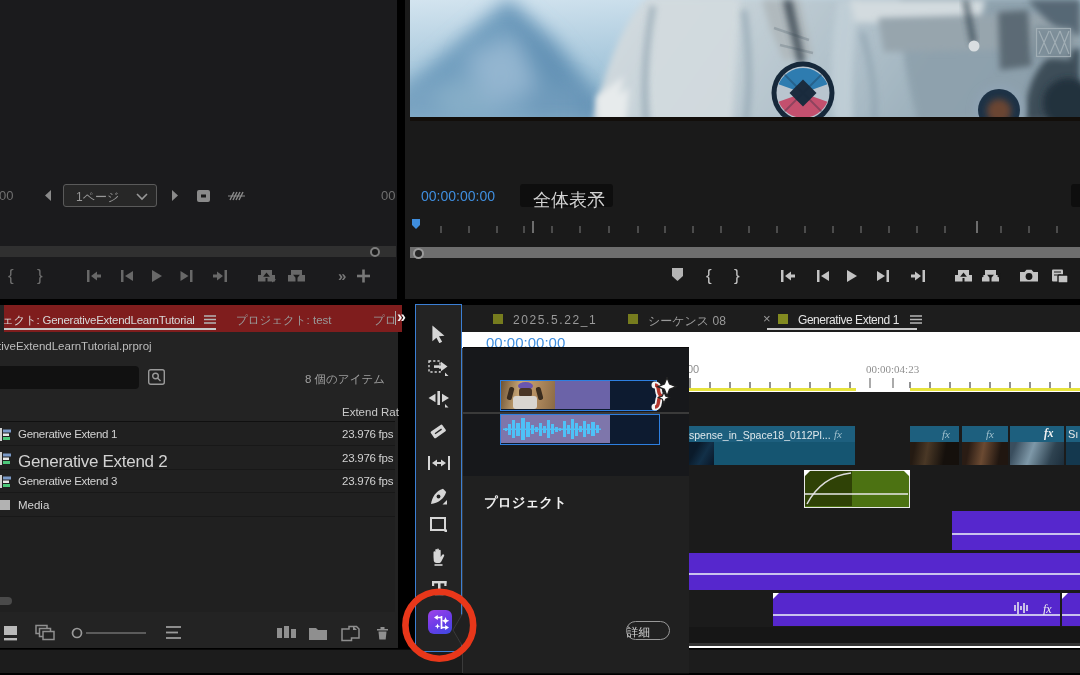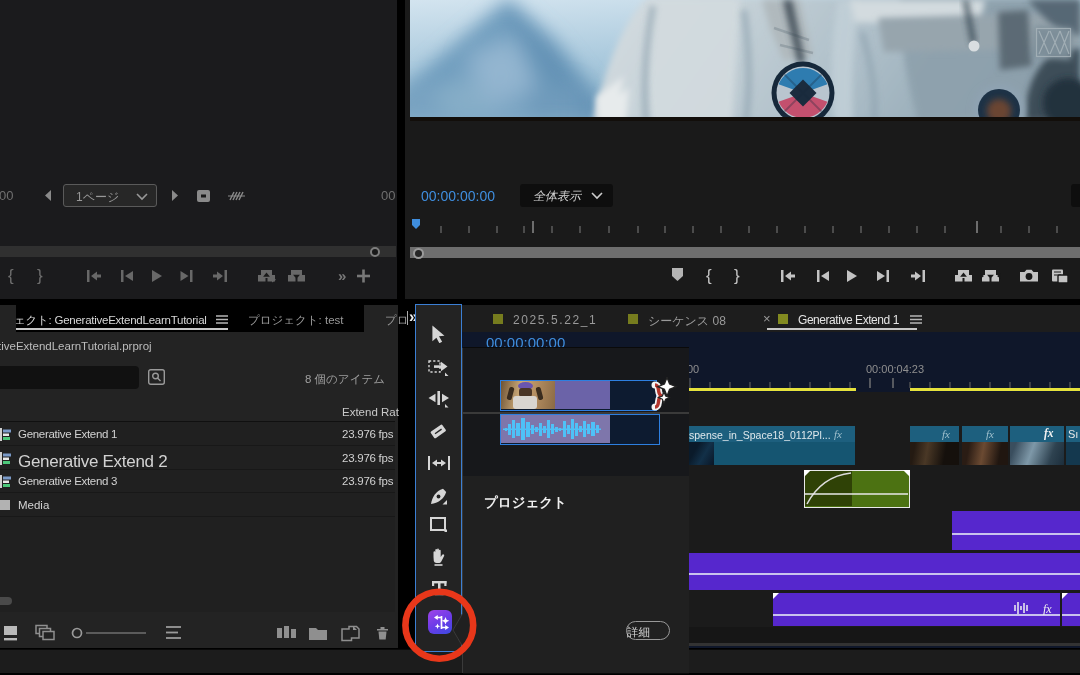--- a/index.html
+++ b/index.html
@@ -148,21 +148,21 @@
         <path d="M393,93 L368.6,101.8 A26.5,26.5 0 0 0 417.4,101.8 Z" fill="#c4506e"></path>
         <path d="M393,79.5 L406.5,93 L393,106.5 L379.5,93 Z" fill="#1b2c3e"></path>
         <path d="M373,73 L413,113 M413,73 L373,113" stroke="#16283a" stroke-width="1.8" opacity="0.3"></path>
       </g>
       <rect y="117" width="670" height="4" fill="#120e0a"></rect>
     </svg>
   </div>
 
   <span class="abs" style="left:11px;top:188px;color:#3f8ede;font-size:14px;">00:00:00:00</span>
   <div class="abs" style="left:110px;top:184px;width:93px;height:23px;background:#0e0e0e;border-radius:3px;">
-    <span class="abs" style="left:13px;top:4px;color:#d2d2d2;font-size:12px;font-style:italic;">全体表示</span>
+    <span class="abs" style="left:13px;top:4px;color:#d2d2d2;font-size:18px;">全体表示</span>
     <svg class="abs" style="left:71px;top:8px;" width="12" height="8">
           <path d="M1,1 L6,6 L11,1" fill="none" stroke="#cccccc" stroke-width="1.6"></path>
         </svg>
   </div>
   <div class="abs" style="left:661px;top:184px;width:9px;height:23px;background:#0e0e0e;border-radius:3px 0 0 3px;"></div>
 
   <svg class="abs" style="left:0;top:218px;" width="670" height="18">
     <path d="M2,1 h8 v6 l-4,4 l-4,-4 Z" fill="#3f8ede"></path>
     <g stroke="#5c5c5c" stroke-width="1.5">
       <line x1="31" y1="8" x2="31" y2="15"></line>
@@ -228,21 +228,21 @@
       <rect x="642" y="3.5" width="11" height="12" rx="1"></rect>
           <line x1="644" y1="6" x2="651" y2="6" stroke="#191919"></line>
           <line x1="644" y1="9" x2="651" y2="9" stroke="#191919"></line>
           <rect x="648" y="9" width="10" height="8" rx="1" stroke="#191919" stroke-width="1.4"></rect>
     </g>
   </svg>
 </div>
 
 <div class="abs" style="left:0;top:305px;width:398px;height:343px;background:#232323;">
 
-  <div class="abs" style="left:16px;top:0;width:348px;height:27px;background:#000000;">
+  <div class="abs" style="left:4px;top:0;width:398px;height:27px;background:#7f1d1d;">
     <span class="abs" style="left:-2px;top:8px;color:#d8d8d8;font-size:11.5px;letter-spacing:-0.25px;">ェクト: GenerativeExtendLearnTutorial</span>
     <svg class="abs" style="left:200px;top:10px;" width="12" height="10">
           <path d="M0,1 h12 M0,4.5 h12 M0,8 h12" stroke="#b5b5b5" stroke-width="1.3"></path>
         </svg>
     <div class="abs" style="left:0;top:23px;width:212px;height:1.5px;background:#c8c8c8;"></div>
     <span class="abs" style="left:232px;top:8px;color:#9a9a9a;font-size:11.5px;">プロジェクト: test</span>
     <span class="abs" style="left:369px;top:8px;color:#9a9a9a;font-size:11.5px;">プロ</span>
     <div class="abs" style="left:391px;top:6px;width:1px;height:14px;background:#aaa;"></div>
     <span class="abs" style="left:393px;top:3px;color:#f2f2f2;font-size:16px;font-weight:bold;">»</span>
   </div>
@@ -320,40 +320,40 @@
       <path d="M309,5 h7 l2,2 h9 v10 h-18 Z"></path>
       <path d="M342,6 h7 v-2.5 h7.5 l2.5,2.5 v9 h-7.5 v2.5 h-9.5 Z" fill="none" stroke="#8f8f8f" stroke-width="1.5"></path>
           <path d="M353,3 l4,4 -4,0 Z"></path>
       <path d="M377,6 h11 v1.5 h-11 Z"></path>
           <path d="M378.5,8.5 h8 l-0.8,8 h-6.4 Z"></path>
           <rect x="380.5" y="4" width="4" height="2"></rect>
     </g>
   </svg>
 </div>
 
-<div class="abs" style="left:462px;top:305px;width:618px;height:343px;background:#0f172a;text-align:right;" id="timeline">
+<div class="abs" style="left:462px;top:305px;width:618px;height:343px;background:#ffffff;text-align:right;" id="timeline">
 
   <div class="abs" style="left:0;top:0;width:618px;height:27px;background:#1d1d1d;">
     <div class="abs" style="left:31px;top:9px;width:10px;height:10px;background:#767c1e;"></div>
     <span class="abs" style="left:51px;top:8px;color:#9a9a9a;font-size:12px;letter-spacing:1.6px;">2025.5.22_1</span>
     <div class="abs" style="left:166px;top:9px;width:10px;height:10px;background:#767c1e;"></div>
     <span class="abs" style="left:186px;top:8px;color:#9a9a9a;font-size:12px;">シーケンス 08</span>
     <span class="abs" style="left:301px;top:6px;color:#9a9a9a;font-size:13px;">×</span>
     <div class="abs" style="left:316px;top:9px;width:10px;height:10px;background:#828a20;"></div>
     <span class="abs" style="left:336px;top:8px;color:#e4e4e4;font-size:12px;letter-spacing:-0.45px;">Generative Extend 1</span>
     <svg class="abs" style="left:448px;top:10px;" width="12" height="10">
           <path d="M0,1 h12 M0,4.5 h12 M0,8 h12" stroke="#b5b5b5" stroke-width="1.3"></path>
         </svg>
     <div class="abs" style="left:305px;top:23px;width:150px;height:1.5px;background:#c8c8c8;"></div>
   </div>
 
   <span class="abs" style="left:24px;top:29px;color:#3f8ede;font-size:15px;">00:00:00:00</span>
 
   <span class="abs" style="left:225px;top:58px;color:#8f8f8f;font-size:11px;">00</span>
-  <span class="abs" style="left:404px;top:58px;color:#8f8f8f;font-size:11px;">00:00:04:23</span>
+  <span class="abs" style="left:404px;top:58px;color:#8f8f8f;font-size:11px;font-family:Liberation Serif, serif;">00:00:04:23</span>
   <svg class="abs" style="left:0;top:71px;" width="618" height="18">
     <g stroke="#565656" stroke-width="1.3">
       <line x1="228" y1="2" x2="228" y2="12"></line>
           <line x1="248" y1="6" x2="248" y2="12"></line>
           <line x1="268" y1="6" x2="268" y2="12"></line>
           <line x1="288" y1="6" x2="288" y2="12"></line>
           <line x1="308" y1="6" x2="308" y2="12"></line>
           <line x1="328" y1="6" x2="328" y2="12"></line>
           <line x1="348" y1="6" x2="348" y2="12"></line>
           <line x1="368" y1="6" x2="368" y2="12"></line>

